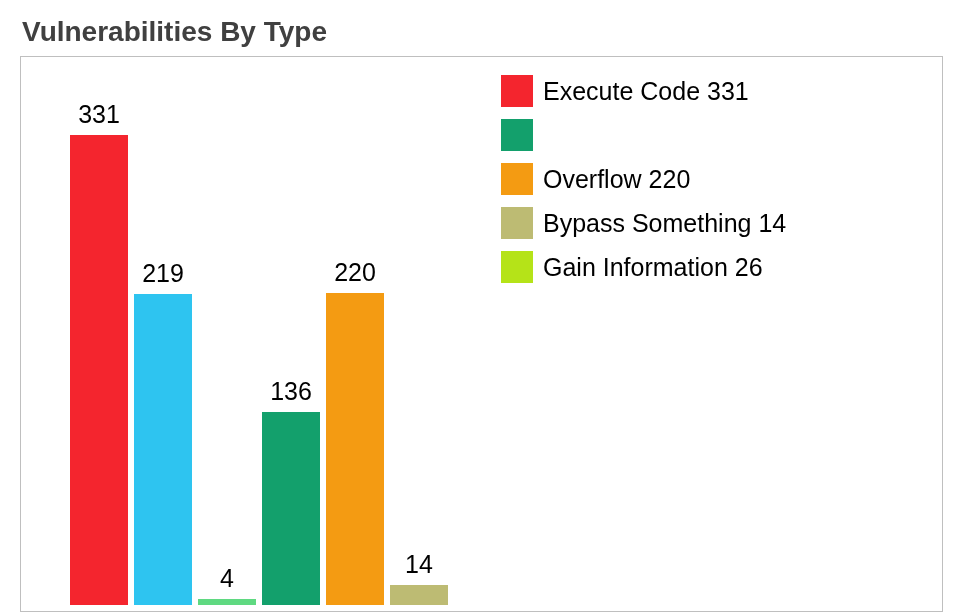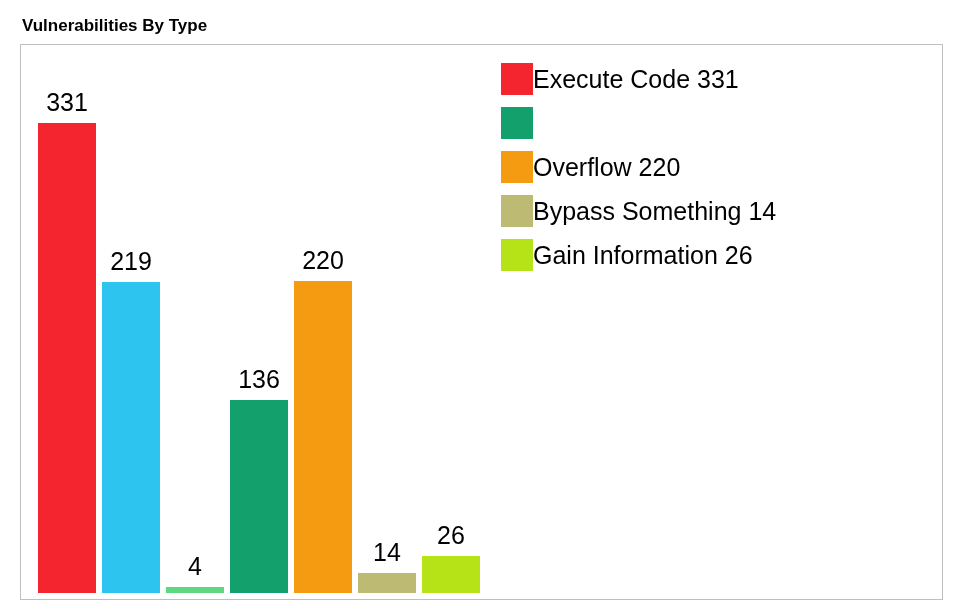--- a/index.html
+++ b/index.html
@@ -4,23 +4,23 @@
   <style>
     * { box-sizing: border-box; margin: 0; padding: 0; }
     body {
       font-family: Arial, Helvetica, sans-serif;
       background: #ffffff;
       width: 963px;
       height: 616px;
       padding: 16px 20px;
     }
     .title {
-      font-size: 17px;
+      font-size: 28px;
       font-weight: bold;
-      color: #000000;
+      color: #404040;
       margin-bottom: 8px;
       margin-left: 2px;
     }
     .chart-frame {
       border: 1px solid #bfbfbf;
       width: 923px;
       height: 556px;
       background: #fff;
       display: flex;
       flex-direction: row;
@@ -57,20 +57,21 @@
     .bar {
       width: 58px;
     }
     .legend {
       padding: 18px 10px;
       flex: 1;
     }
     .legend-item {
       display: flex;
       align-items: center;
+      gap: 10px;
       margin-bottom: 12px;
     }
     .swatch {
       width: 32px;
       height: 32px;
       flex-shrink: 0;
     }
     .legend-text {
       font-size: 25px;
       color: #000;
@@ -102,24 +103,20 @@
           <div class="bar" style="height: 193px; background: rgb(19, 160, 108);"></div>
         </div>
         <div class="bar-wrap">
           <div class="bar-label">220</div>
           <div class="bar" style="height: 312px; background: rgb(244, 155, 18);"></div>
         </div>
         <div class="bar-wrap">
           <div class="bar-label">14</div>
           <div class="bar" style="height: 20px; background: rgb(189, 187, 115);"></div>
         </div>
-        <div class="bar-wrap">
-          <div class="bar-label">26</div>
-          <div class="bar" style="height: 37px; background: rgb(181, 227, 24);"></div>
-        </div>
       </div>
   </div>
   <div class="legend" id="legend">
       <div class="legend-item">
         <div class="swatch" style="background: rgb(244, 37, 46);"></div>
         <div class="legend-text">Execute Code 331</div>
       </div>
       <div class="legend-item">
         <div class="swatch" style="background: rgb(19, 160, 108);"></div>
       </div>

